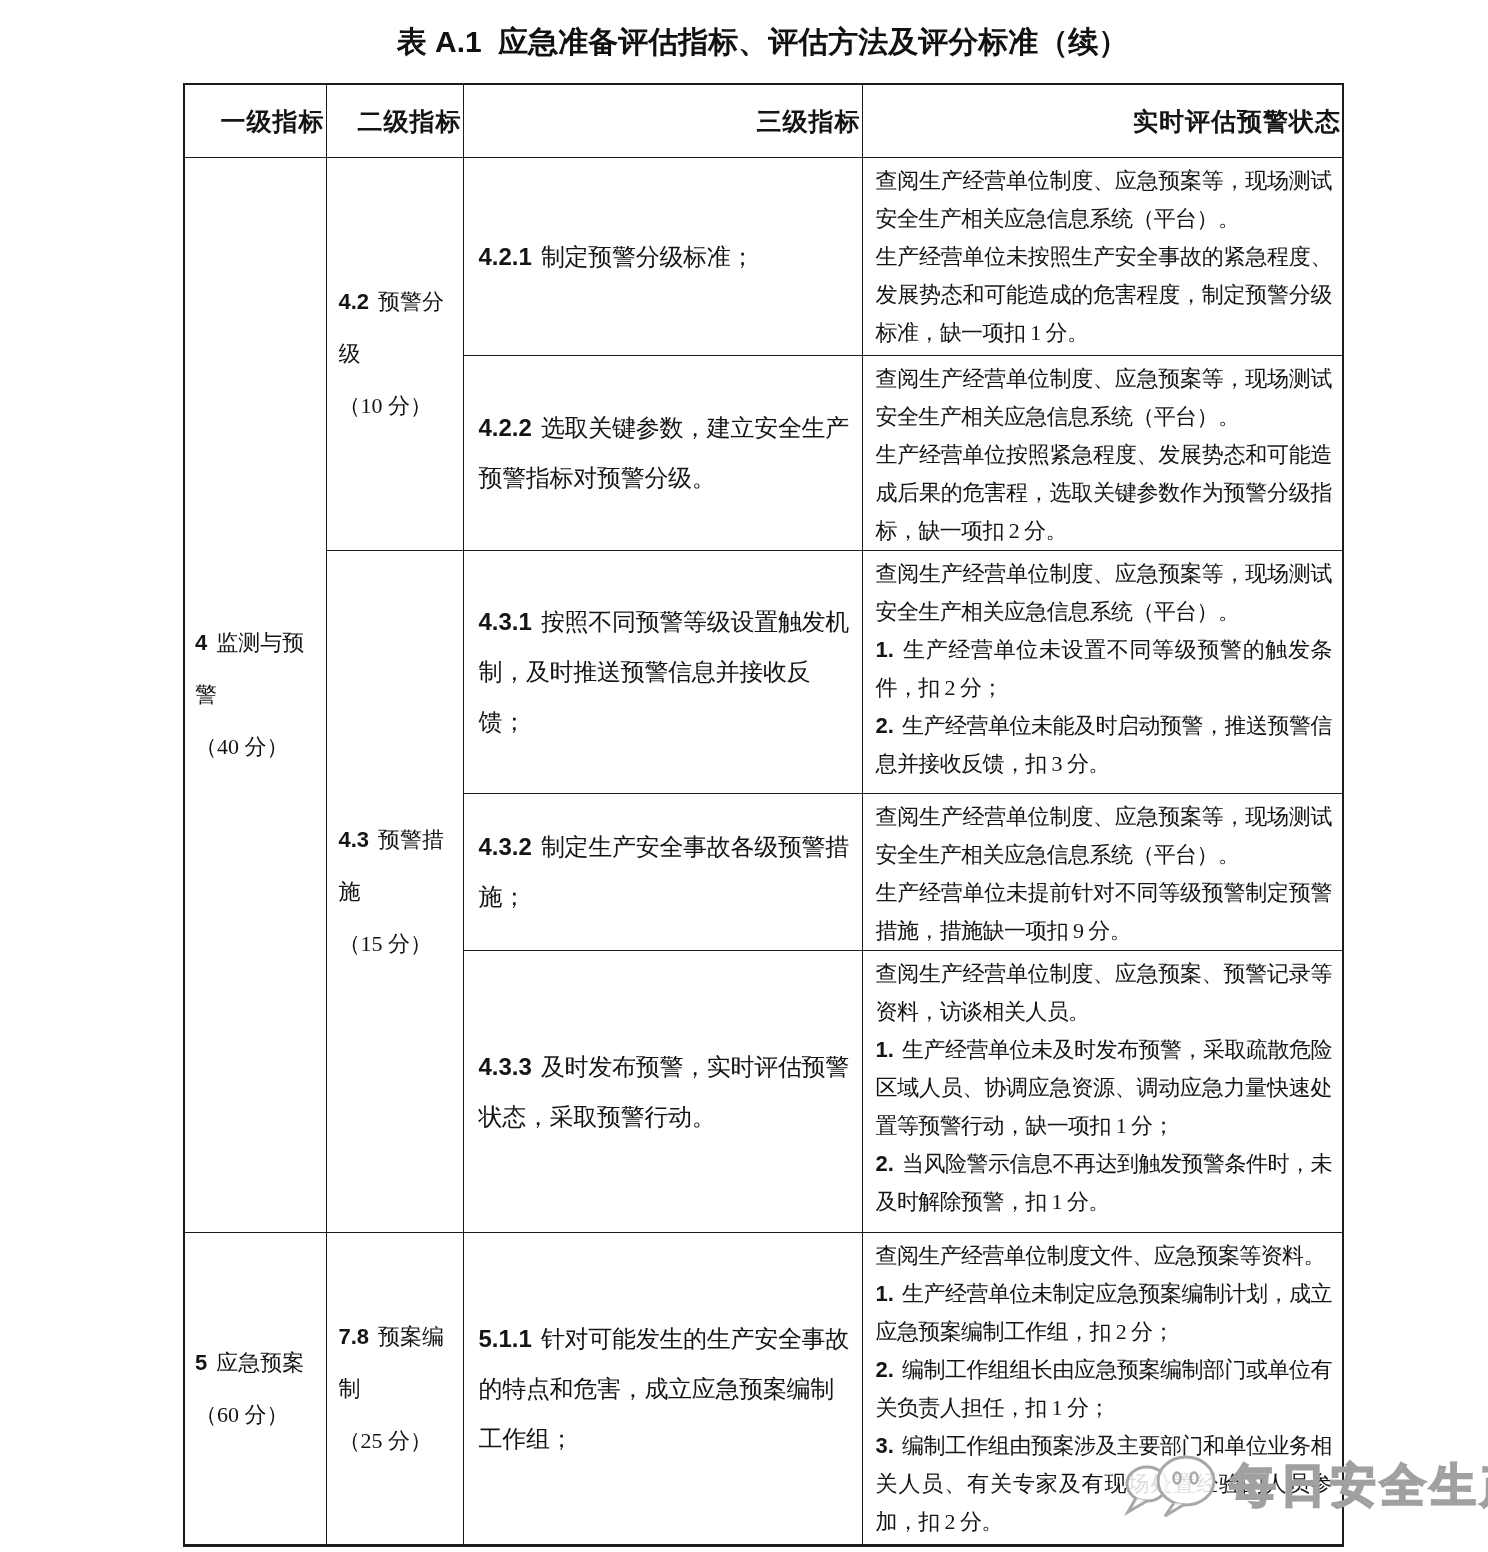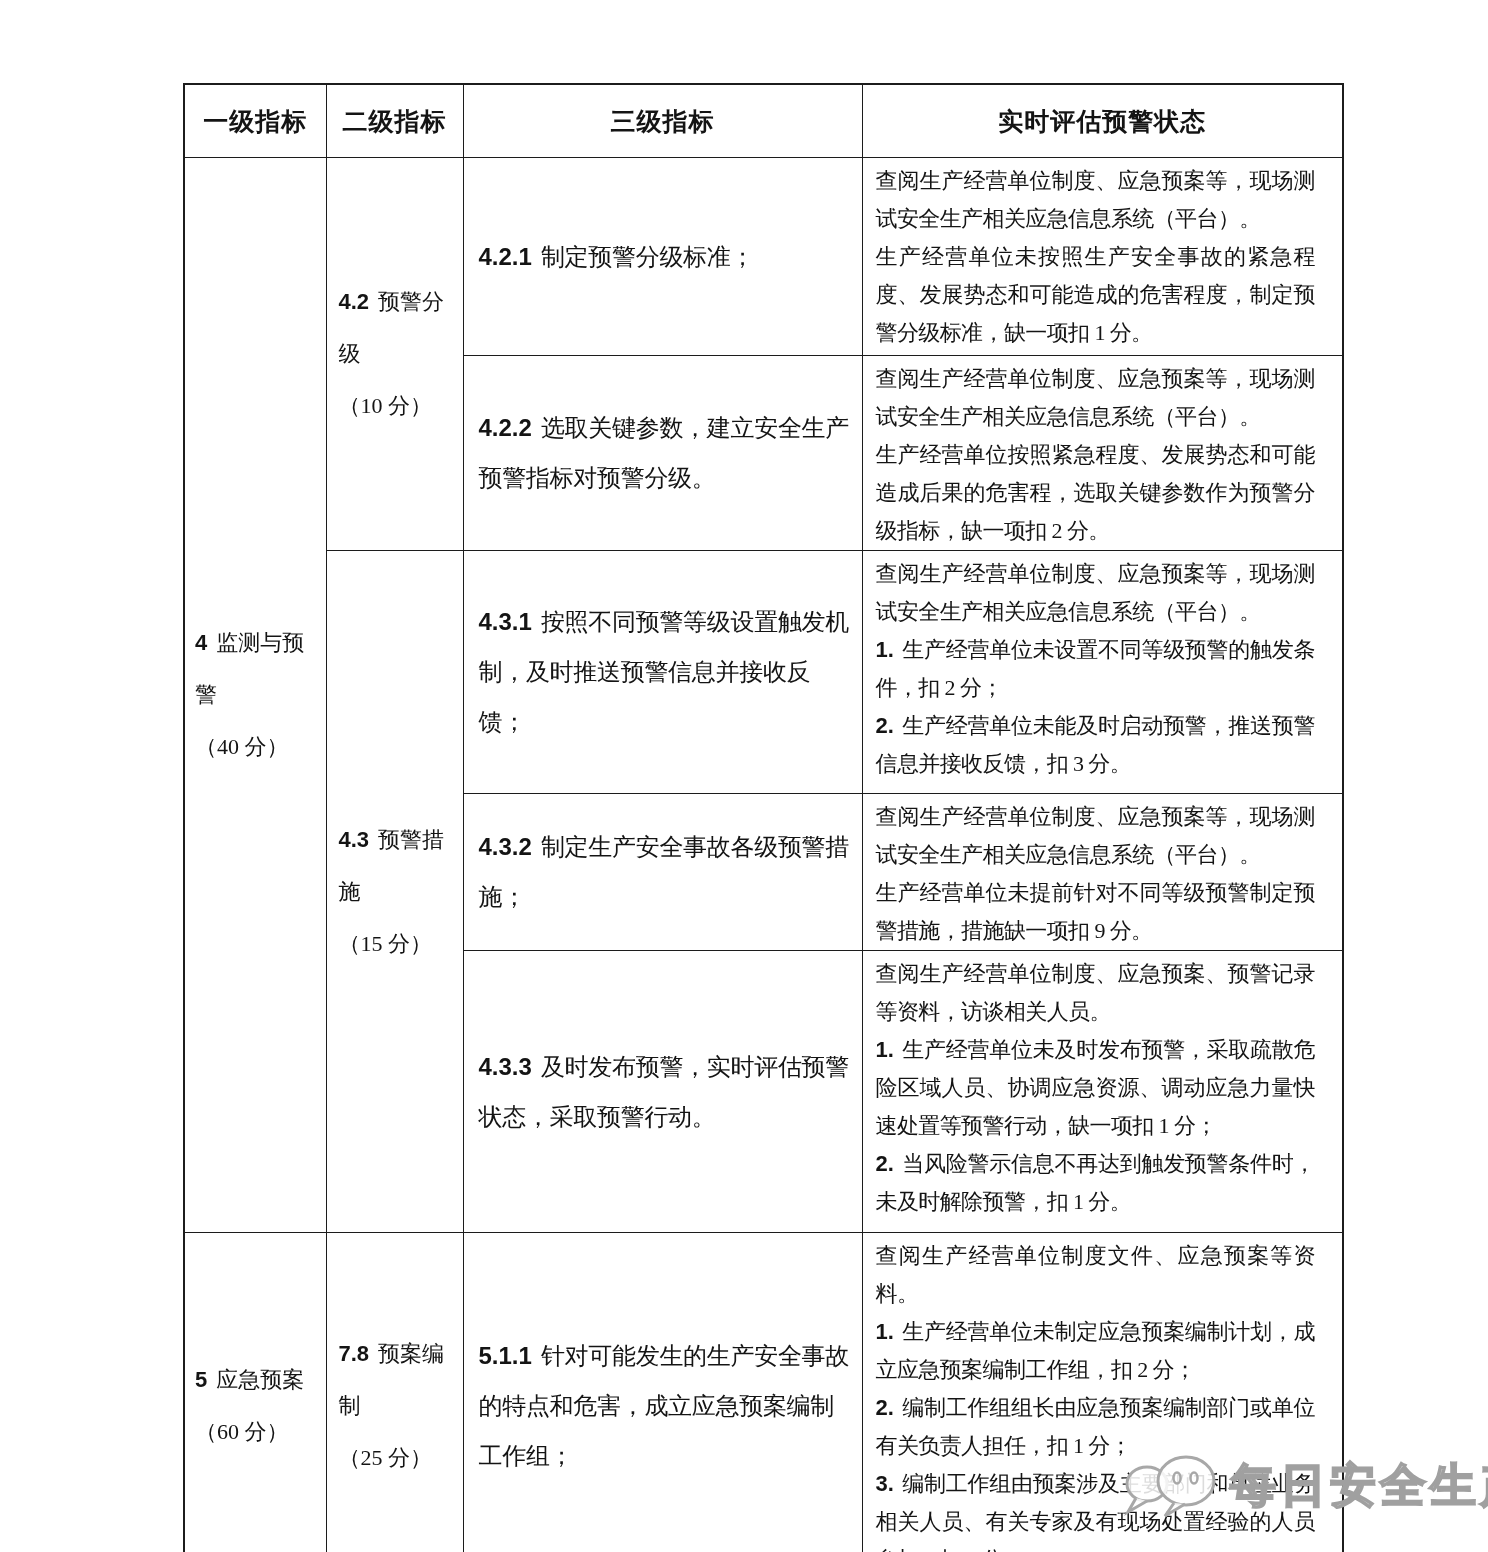--- a/index.html
+++ b/index.html
@@ -13,39 +13,39 @@
     font-weight:bold;font-size:30px;white-space:pre;color:#111;
   }
   table.eval{
     position:absolute;left:183px;top:83px;width:1159px;
     border-collapse:collapse;table-layout:fixed;
     border:2px solid #1c1c1c;border-bottom-width:3px;
   }
   .eval th,.eval td{border:1px solid #1c1c1c;overflow:hidden;}
   .eval th{
     height:70px;font-family:"Liberation Sans",sans-serif;
-    font-size:25px;font-weight:bold;text-align:center;vertical-align:middle;
+    font-size:25px;font-weight:bold;text-align:right;vertical-align:middle;
     letter-spacing:1px;
   }
   tr.r1{height:198px;} tr.r2{height:194px;} tr.r3{height:243px;}
   tr.r4{height:153px;} tr.r5{height:282px;} tr.r6{height:313px;}
   td.c1,td.c2{
     vertical-align:middle;font-size:22px;line-height:52px;
     padding:0 4px 0 10px;
     margin-left:44px;
   }
   td.c2{padding-left:12px;}
   .pre{white-space:pre-line;}
   td.c3{
     vertical-align:middle;font-size:24px;line-height:50px;
     padding:0 10px 0 15px;letter-spacing:-0.3px;text-align:left;
   }
   td.c4{
     vertical-align:top;font-size:22px;line-height:38px;
-    padding:4px 27px 0 13px;letter-spacing:-0.6px;
+    padding:4px 10px 0 13px;letter-spacing:-0.6px;
     text-align:justify;text-justify:inter-ideograph;
   }
   .num{
     font-family:"Liberation Sans",sans-serif;font-weight:bold;
     margin-right:9px;letter-spacing:0;
   }
   .inum{
     font-family:"Liberation Sans",sans-serif;font-weight:bold;
     margin-right:8px;letter-spacing:0;
   }
@@ -59,20 +59,21 @@
     font-size:46px;letter-spacing:4px;color:#e8e8e8;
     -webkit-text-stroke:2px #a0a0a0;white-space:nowrap;
   }
   .wx-svg{display:block;}
 </style>
 </head>
 <body>
 
 <div class="page">
 
+  <div class="doc-title">表 A.1  应急准备评估指标、评估方法及评分标准（续）</div>
 
   <table class="eval">
     <colgroup>
       <col style="width:142px">
         <col style="width:137px">
         <col style="width:399px">
         <col style="width:481px">
     </colgroup>
     <tbody>
         <tr>

